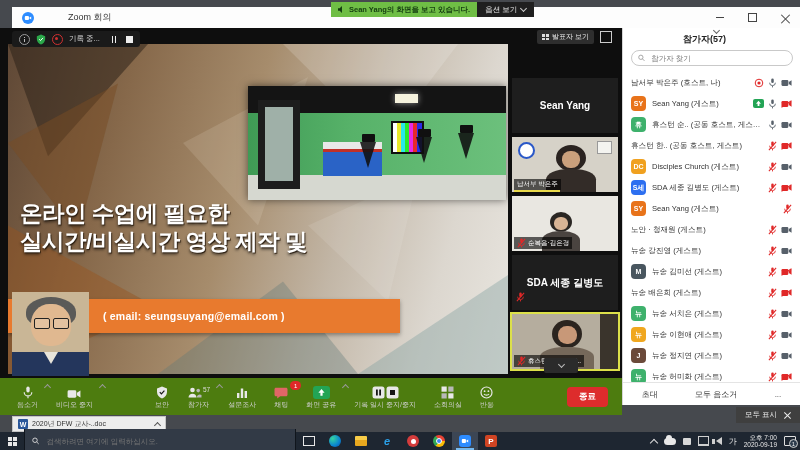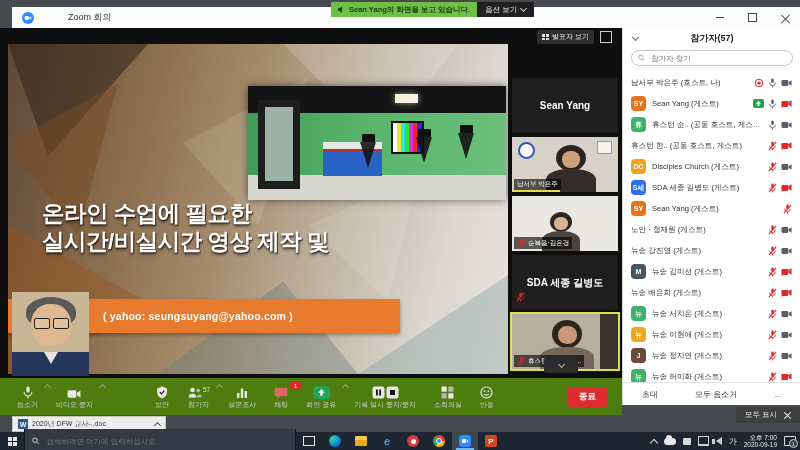--- a/index.html
+++ b/index.html
@@ -47,21 +47,21 @@
   .tri{position:absolute;inset:0;}
   .t1{clip-path:polygon(0 0,28% 0,8% 34%);background:rgba(45,34,26,.55);}
   .t2{clip-path:polygon(0 30%,22% 12%,14% 58%);background:rgba(120,75,35,.5);}
   .t3{clip-path:polygon(0 100%,0 55%,30% 80%);background:rgba(150,85,30,.45);}
   .t4{clip-path:polygon(30% 100%,55% 72%,70% 100%);background:rgba(95,120,120,.35);}
   .t5{clip-path:polygon(55% 0,90% 0,75% 30%);background:rgba(255,255,255,.16);}
   .t6{clip-path:polygon(70% 100%,100% 70%,100% 100%);background:rgba(130,160,160,.4);}
   .t7{clip-path:polygon(35% 30%,60% 10%,50% 55%);background:rgba(255,245,235,.13);}
   .t8{clip-path:polygon(60% 55%,82% 40%,76% 78%);background:rgba(255,255,255,.1);}
   .stitle{position:absolute;left:12px;top:156px;font-size:22.5px;font-weight:bold;color:#fff;line-height:27.5px;letter-spacing:-.5px;
-    text-shadow:0 2px 3px rgba(0,0,0,.65),1px 1px 0 rgba(60,40,20,.8);margin-left:22px;}
+    text-shadow:0 2px 3px rgba(0,0,0,.65),1px 1px 0 rgba(60,40,20,.8);}
   .obar{position:absolute;left:0;top:255px;width:392px;height:34px;background:#e87a2e;display:flex;align-items:center;box-shadow:0 2px 4px rgba(0,0,0,.35);}
   .oname{font-size:19px;font-weight:bold;color:#fff;margin-left:12px;}
   .oemail{font-size:10.5px;font-weight:bold;color:#fff;margin-left:26px;letter-spacing:.2px;}
 
   
   .photo{position:absolute;left:240px;top:42px;width:258px;height:114px;background:#151515;box-shadow:0 0 8px rgba(0,0,0,.55);overflow:hidden;}
   .ph-ceil{position:absolute;left:0;top:0;width:100%;height:24%;background:#141414;}
   .ph-light{position:absolute;left:57%;top:7%;width:9%;height:8%;background:#f5f2dd;box-shadow:0 0 6px #fff8;}
   .ph-wall{position:absolute;left:0;top:24%;width:100%;height:54%;background:linear-gradient(90deg,#3f9a55,#57b269 40%,#6cc07c);}
   .ph-floor{position:absolute;left:0;bottom:0;width:100%;height:22%;background:#d6d8d0;}
@@ -98,21 +98,21 @@
   .vlabel{position:absolute;left:2px;bottom:2px;background:rgba(0,0,0,.62);color:#fff;font-size:6.5px;padding:1px 3px;display:flex;align-items:center;gap:2px;z-index:3;}
   .vunder{position:absolute;left:2px;bottom:0;width:46px;height:2px;background:#e8d84a;z-index:4;}
   .vlogo{position:absolute;left:6px;top:5px;width:13px;height:13px;border-radius:50%;background:#fff;border:2px solid #2a58c8;z-index:2;}
   .vplaque{position:absolute;right:6px;top:4px;width:13px;height:11px;background:#f4f4f0;border:1px solid #999;z-index:2;}
   .vmute-abs{position:absolute;left:4px;bottom:4px;}
   .vchev{position:absolute;left:544px;top:358px;width:34px;height:15px;background:#2b2b2b;border-radius:2px;display:flex;align-items:center;justify-content:center;z-index:5;}
   .vchev .chev{border-color:#bbb;}
 
   
   .panel{position:absolute;left:622px;top:28px;width:178px;height:377px;background:#fff;border-left:1px solid #d6d6d6;box-sizing:border-box;}
-  .phead{position:absolute;left:0;top:2px;width:100%;height:16px;display:flex;align-items:center;}
+  .phead{position:absolute;left:0;top:2px;width:100%;height:16px;display:flex;align-items:center;flex-direction:column;}
   .phead .chev{border-color:#666;margin-left:10px;}
   .ptitle{flex:1;text-align:center;font-size:9px;font-weight:bold;color:#222;margin-right:14px;}
   .psearch{position:absolute;left:8px;top:22px;width:162px;height:16px;border:1px solid #c9c9c9;border-radius:9px;display:flex;align-items:center;gap:4px;padding:0 6px;box-sizing:border-box;}
   .psearch input{border:none;outline:none;width:100%;font-size:7.5px;color:#333;font-family:"Liberation Sans",sans-serif;background:transparent;}
   .plist{position:absolute;left:0;top:44px;width:100%;}
   .prow{display:flex;align-items:center;height:21px;padding:0 8px;gap:6px;}
   .pav{width:15px;height:15px;border-radius:4px;color:#fff;font-size:7px;font-weight:bold;display:flex;align-items:center;justify-content:center;flex:none;overflow:hidden;}
   .pname{flex:1;font-size:7.6px;color:#333;white-space:nowrap;overflow:hidden;text-overflow:ellipsis;}
   .picos{display:flex;align-items:center;gap:4px;flex:none;}
   .pfoot{position:absolute;left:0;bottom:0;width:100%;height:22px;border-top:1px solid #e4e4e4;display:flex;align-items:center;justify-content:space-around;background:#fff;}
@@ -202,20 +202,34 @@
       <span>Sean Yang의 화면을 보고 있습니다.</span>
     </span>
     <span class="shareopt">
       <span>옵션 보기</span>
         <span class="chev"></span>
     </span>
   </div>
 
   <div class="main">
 
+    <div class="recbar">
+      <span class="info-i"></span>
+      <svg width="10" height="11" viewBox="0 0 12 13">
+          <path d="M6 .5 11 2.5v3.5c0 3.2-2.2 5.6-5 6.5-2.8-.9-5-3.3-5-6.5V2.5z" fill="#2BA84A"></path>
+          <polyline points="3.8,6.2 5.4,7.8 8.4,4.6" fill="none" stroke="#fff" stroke-width="1.2"></polyline>
+        </svg>
+      <span class="recdot"></span>
+      <span class="rectext">기록 중...</span>
+      <span class="pauseg">
+          <i></i>
+          <i></i>
+        </span>
+      <span class="stopg"></span>
+    </div>
 
     <div class="viewctl">
       <span class="spkbtn">
         <span class="gridico">
             <i></i>
             <i></i>
             <i></i>
             <i></i>
           </span>
         <span>발표자 보기</span>
@@ -255,21 +269,21 @@
           </div>
       </div>
 
       <div class="stitle">
         <div>온라인 수업에 필요한</div>
         <div>실시간/비실시간 영상 제작 및</div>
       </div>
 
       <div class="obar">
         <span class="oname">양승수</span>
-        <span class="oemail">( yahoo: seungsuyang@yahoo.com )</span>
+        <span class="oemail">( email: seungsuyang@email.com )</span>
       </div>
     </div>
 
     <div class="selfcam">
       <div class="sc-hair"></div>
         <div class="sc-face"></div>
       <div class="sc-glass">
           <i></i>
           <i></i>
         </div>

